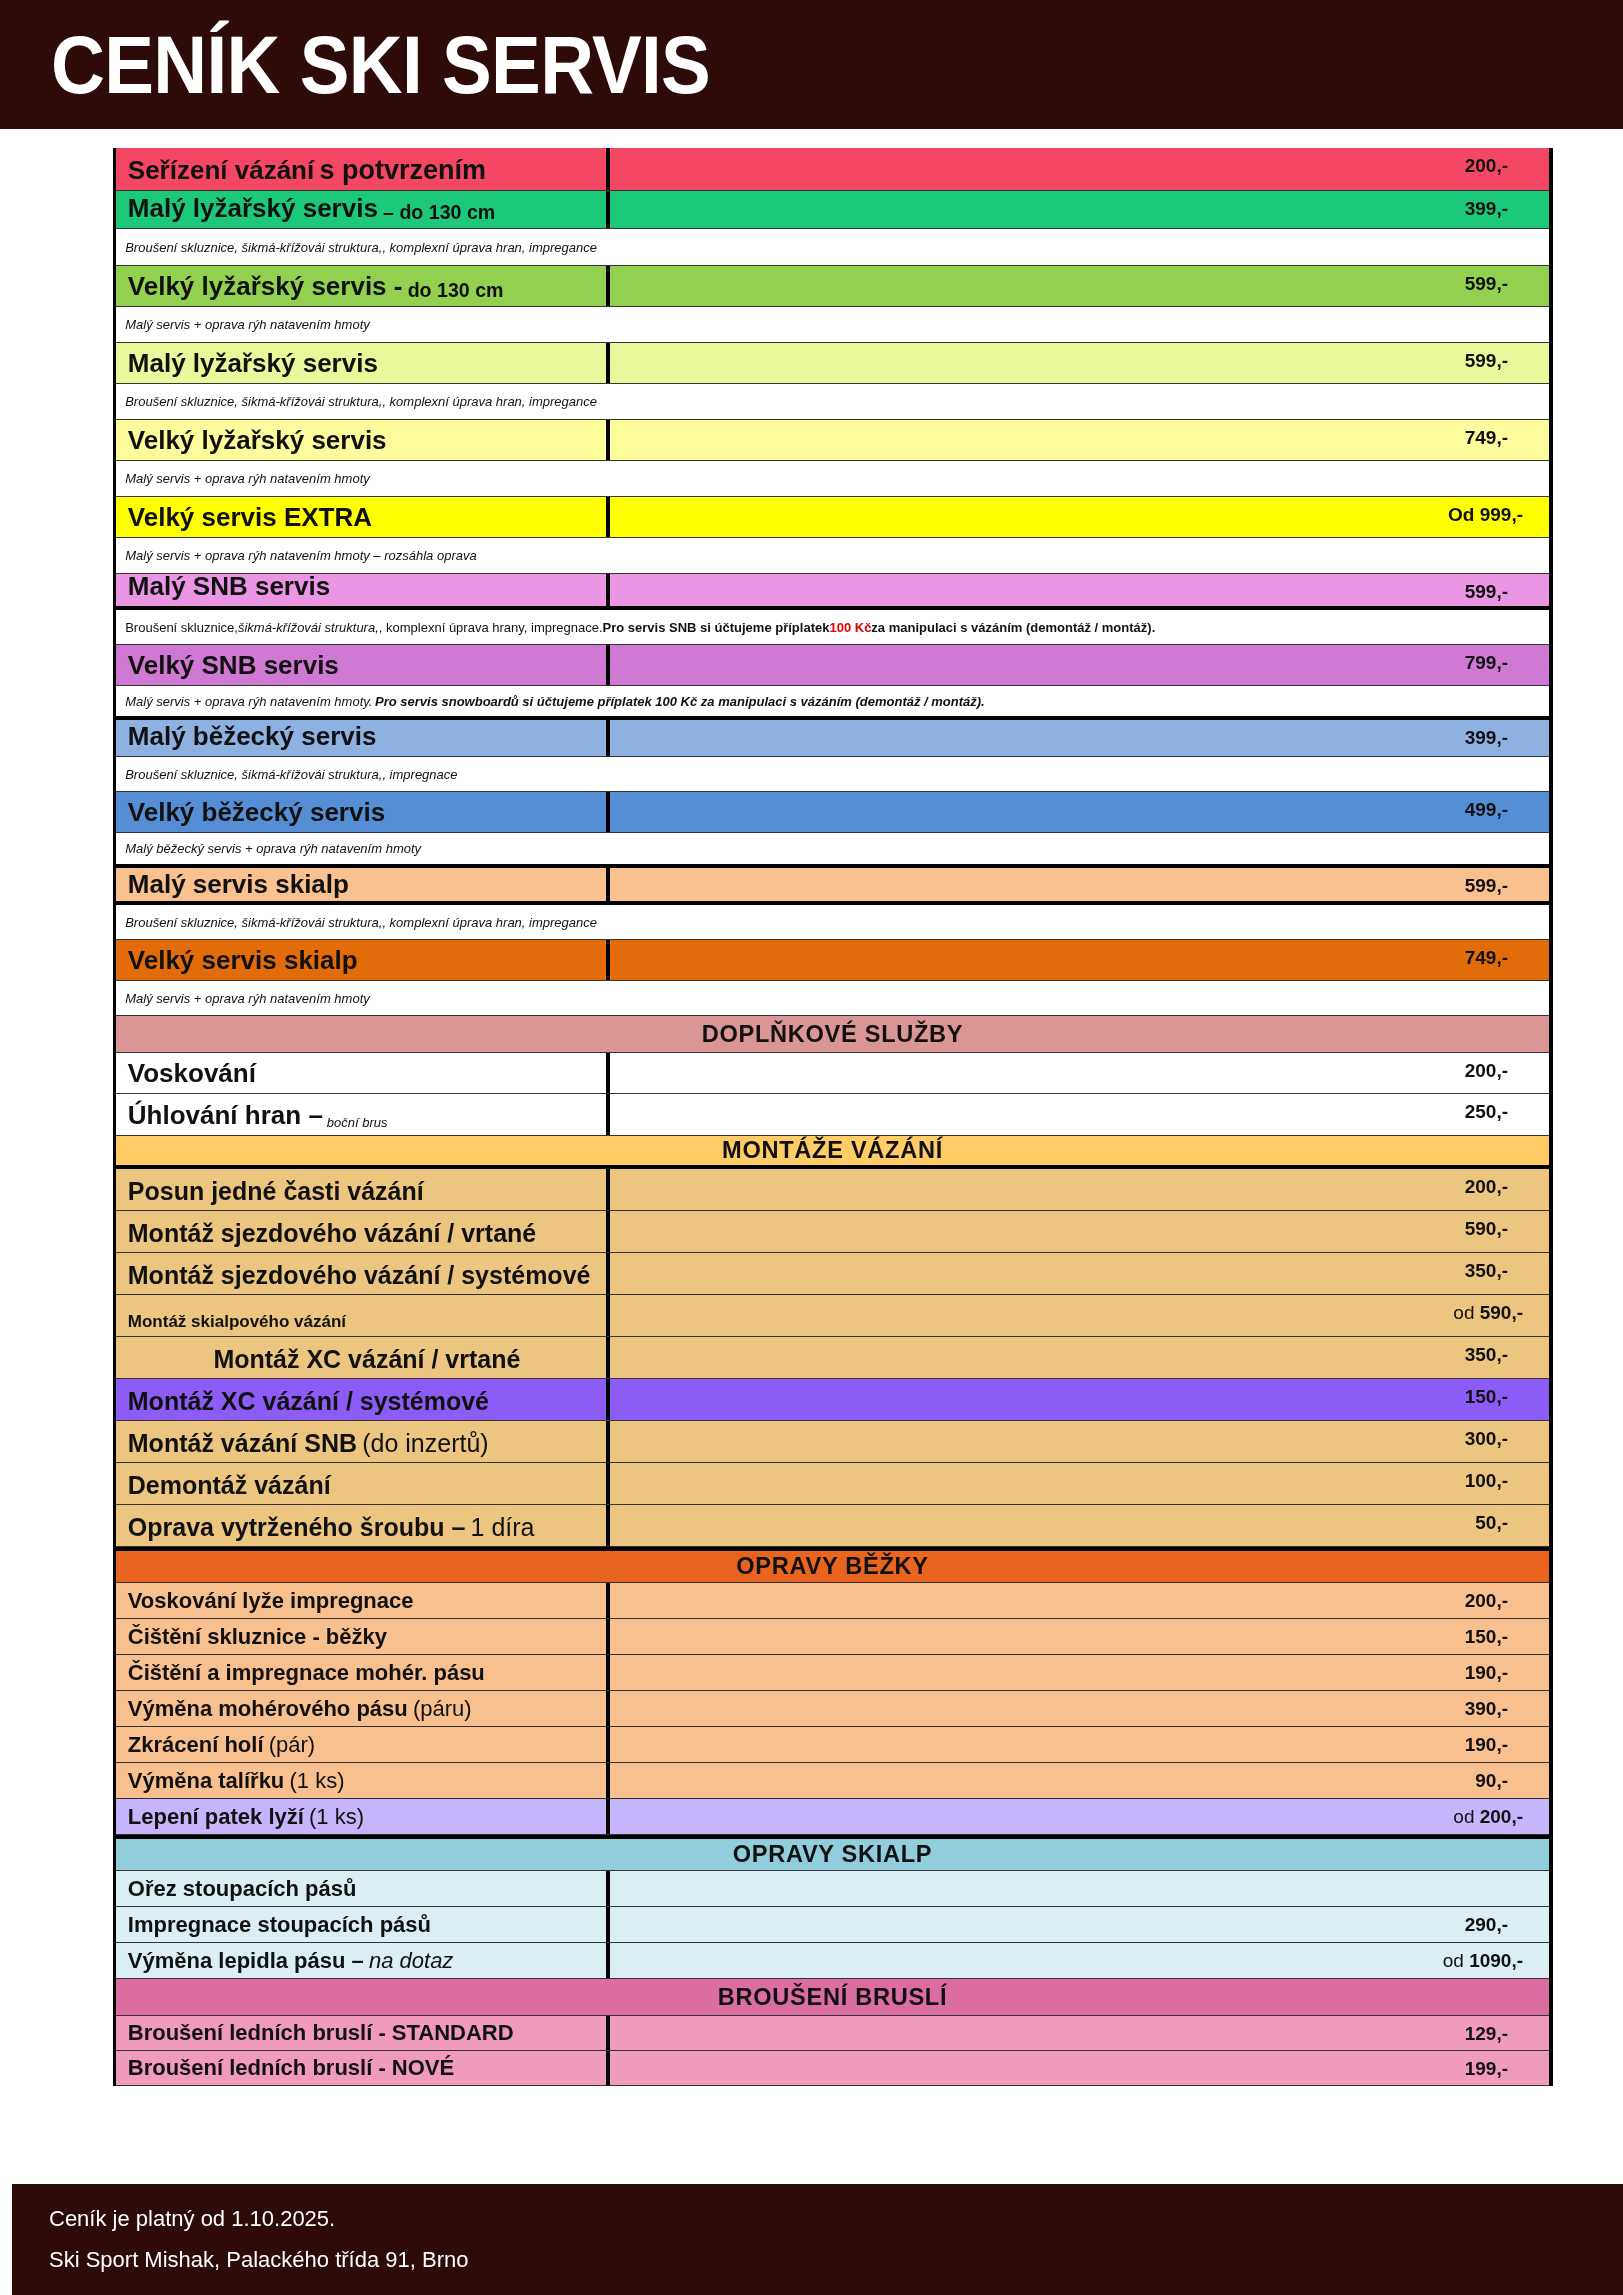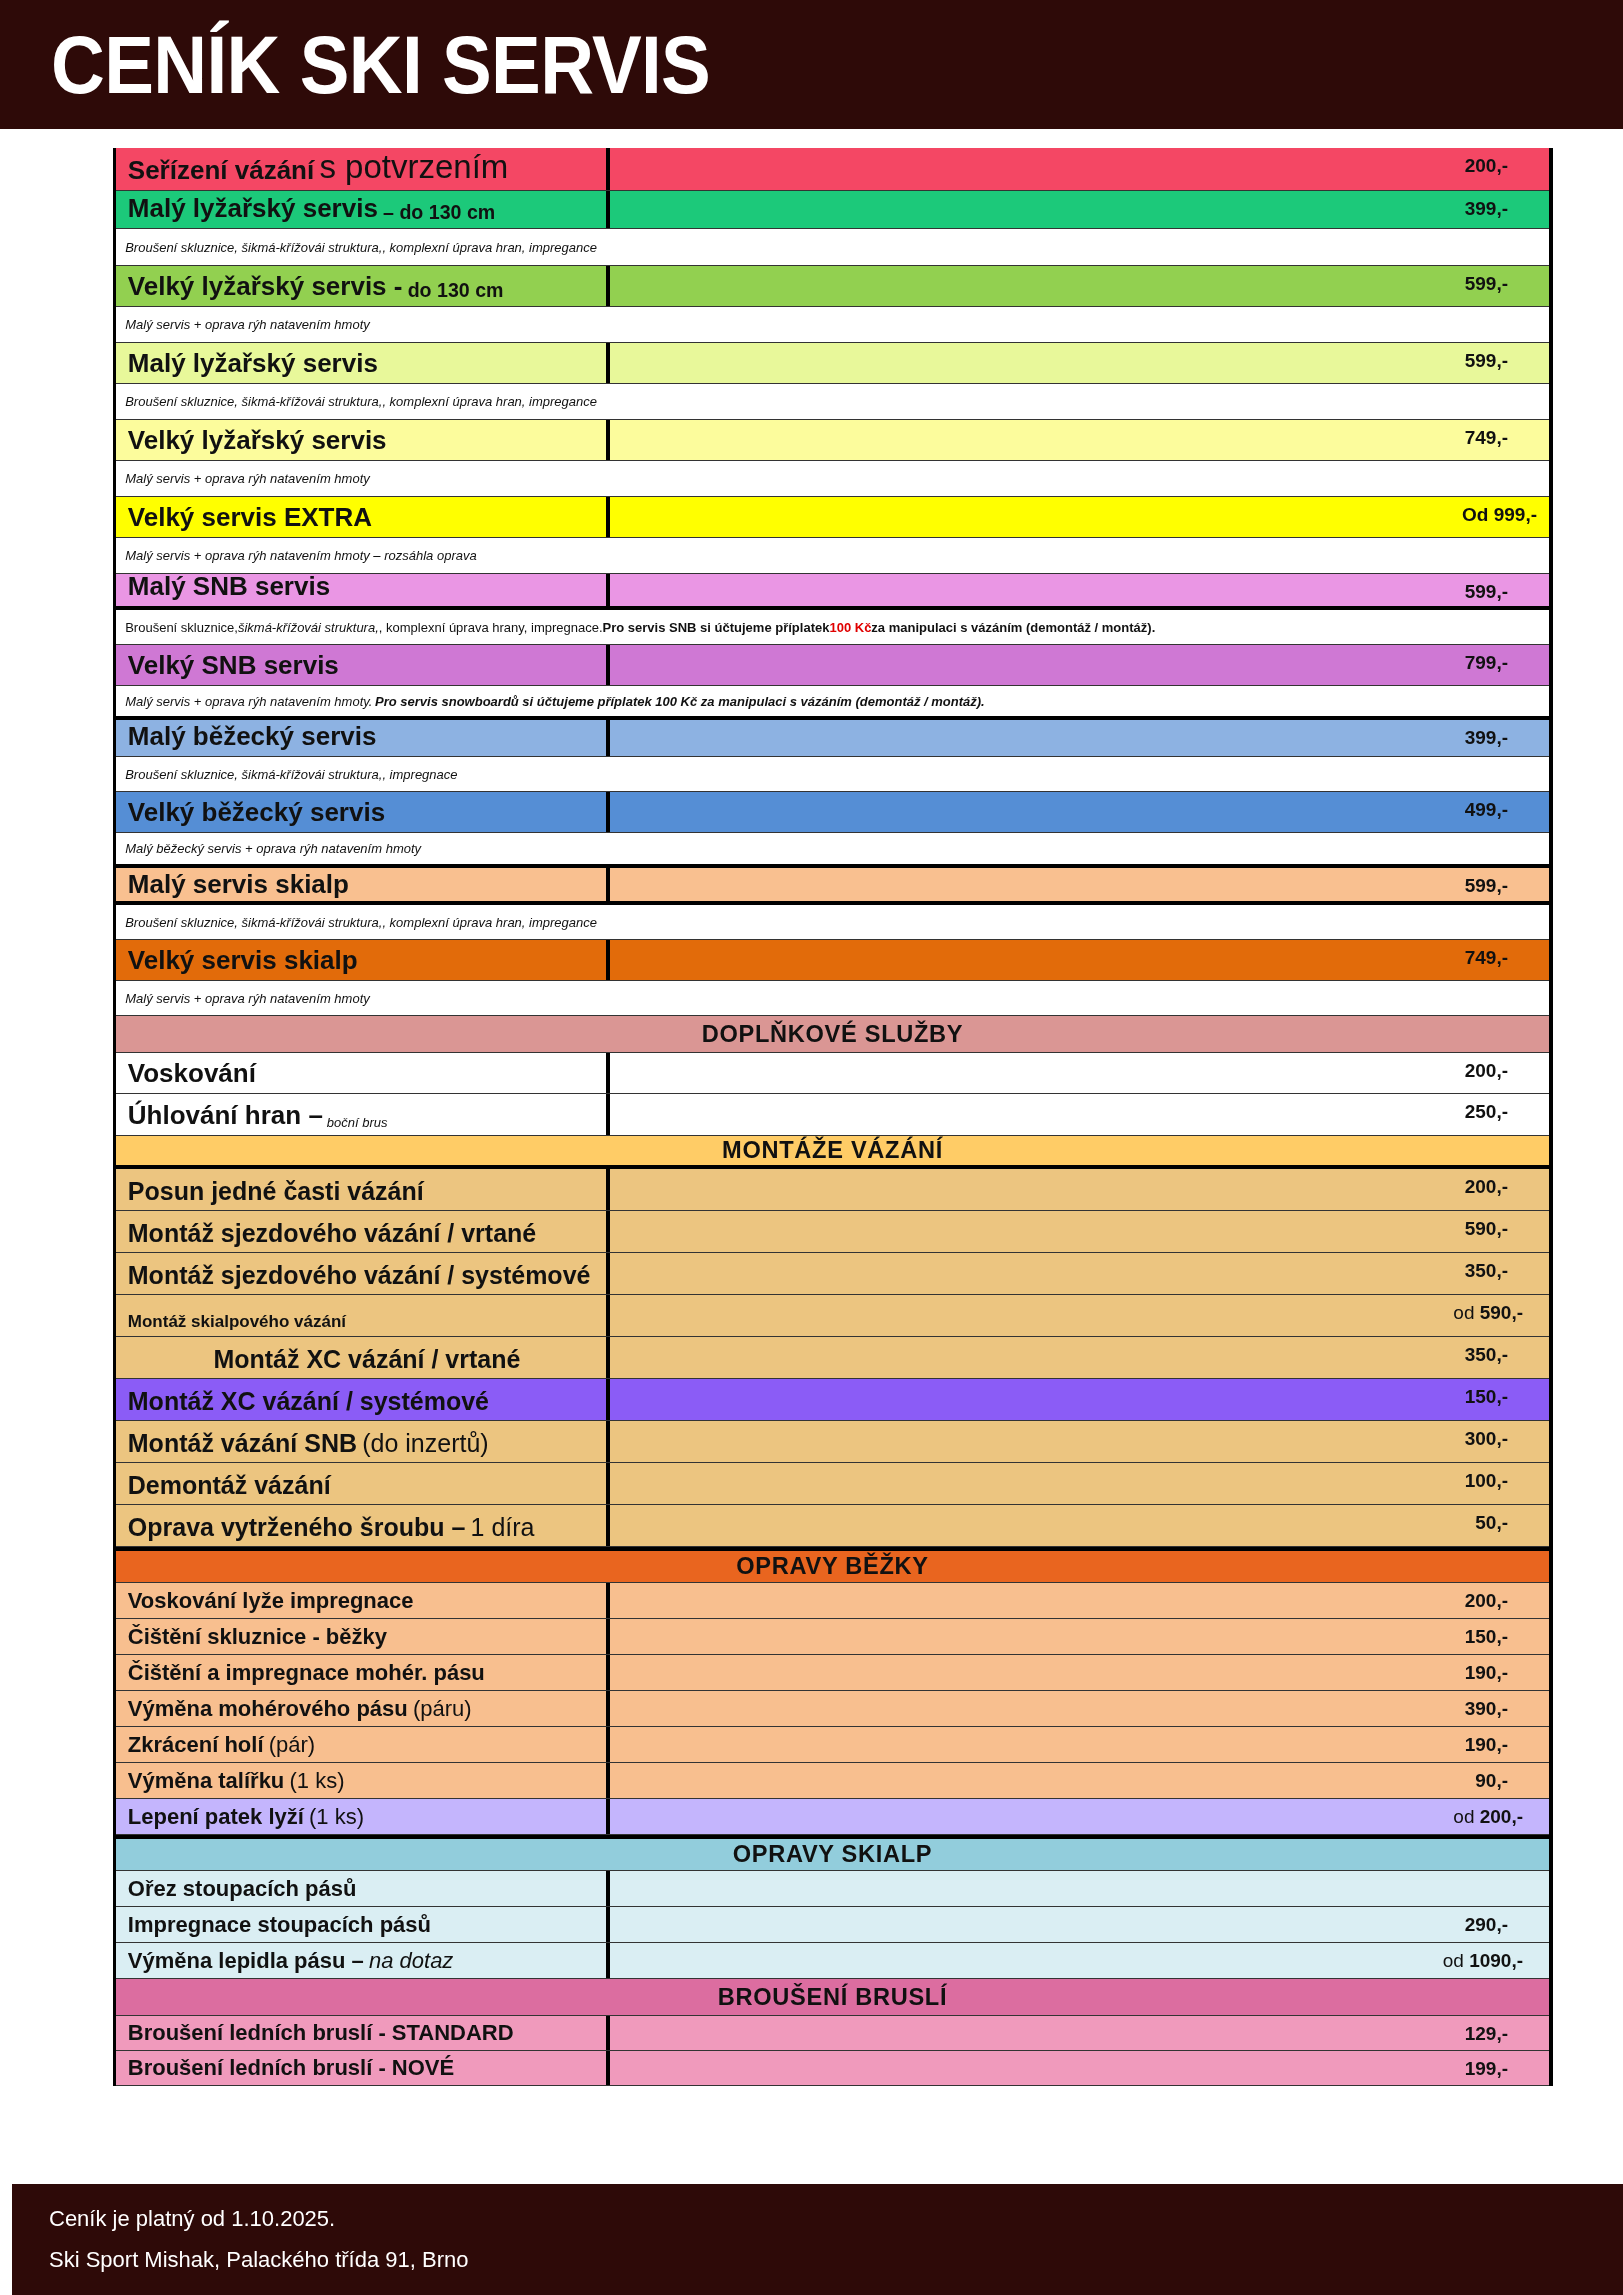--- a/index.html
+++ b/index.html
@@ -32,21 +32,21 @@
 
 <div class="header">
   <div class="title">CENÍK SKI SERVIS</div>
 </div>
 
 <div class="table">
 
   <div class="row" style="height:43px;background:#f44764">
     <div class="cell-name">
         <span>Seřízení vázání</span>
-        <span class="name-light" style="font-weight:normal;font-size:33px">s potvrzením</span>
+        <span class="name-light" style="font-weight:bold;font-size:27px">s potvrzením</span>
       </div>
     <div class="cell-price">
         <span>200,-</span>
       </div>
   </div>
 
   <div class="row" style="height:38px;background:#1cc97a">
     <div class="cell-name">
         <span>Malý lyžařský servis</span>
         <span class="name-sub">– do 130 cm</span>
@@ -85,21 +85,21 @@
     <div class="cell-price">
         <span>749,-</span>
       </div>
   </div>
   <div class="desc" style="height:36px">Malý servis + oprava rýh natavením hmoty</div>
 
   <div class="row" style="height:41px;background:#ffff00">
     <div class="cell-name">
         <span>Velký servis EXTRA</span>
       </div>
-    <div class="cell-price" style="padding-right:12px">
+    <div class="cell-price" style="padding-right:26px">
         <span>Od 999,-</span>
       </div>
   </div>
   <div class="desc" style="height:36px">Malý servis + oprava rýh natavením hmoty – rozsáhla oprava</div>
 
   <div class="row thick-bottom" style="height:36px;background:#ea96e4">
     <div class="cell-name">
         <span>Malý SNB servis</span>
       </div>
     <div class="cell-price">

